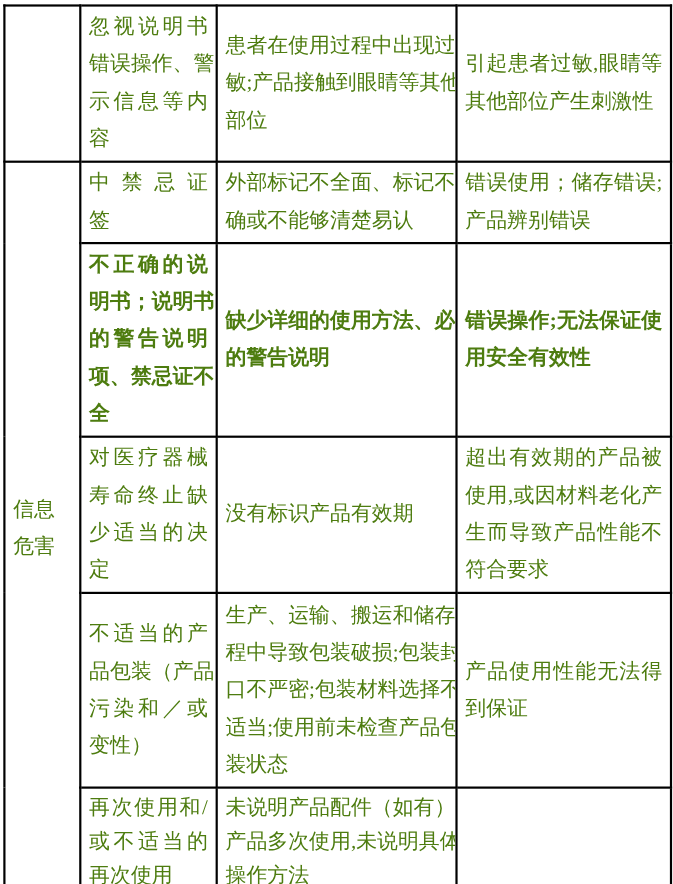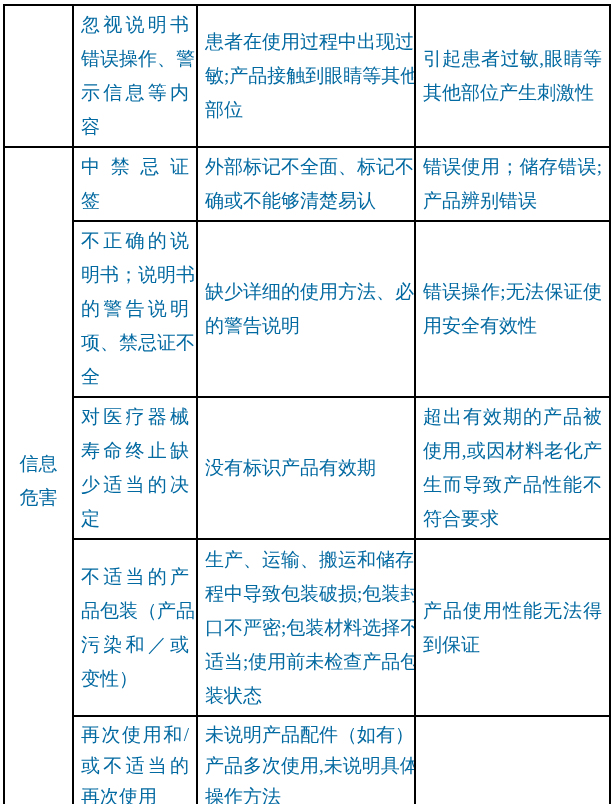--- a/index.html
+++ b/index.html
@@ -7,56 +7,55 @@
     padding: 0;
     background: #ffffff;
   }
   .page {
     position: relative;
     width: 612px;
     height: 804px;
     background: #ffffff;
     overflow: hidden;
     font-family: "Liberation Serif", "DejaVu Serif", serif;
-    color: #0369a1;
+    color: #4d7c0f;
   }
   table.risk-table {
     position: absolute;
     left: 3px;
     top: 4px;
     width: 606px;
     border-collapse: collapse;
     table-layout: fixed;
   }
   .risk-table td {
     border: 2px solid #000000;
     vertical-align: middle;
     padding: 2px 7px;
     font-size: 19px;
     line-height: 34px;
     overflow: hidden;
   }
   .risk-table tr.r6 td { border-bottom: 3px solid #000000; line-height: 31px; }
   tr.r1 { height: 139px; }
   tr.r2 { height: 68px;  }
-  tr.r3 { height: 171px; }
+  tr.r3 { height: 171px; font-weight: bold; }
   tr.r4 { height: 117px; }
   tr.r5 { height: 177px; }
   tr.r6 { height: 95px;  }
   
   .ln {
     text-align: justify;
     text-align-last: justify;
     white-space: nowrap;
   }
   .ln:last-child {
     text-align-last: left;
   }
   .cat-ln {
-    text-align: center;
     white-space: nowrap;
   }
 </style>
 </head>
 <body>
 
 <div class="page">
   <table class="risk-table">
     <colgroup>
       <col style="width:69px">

